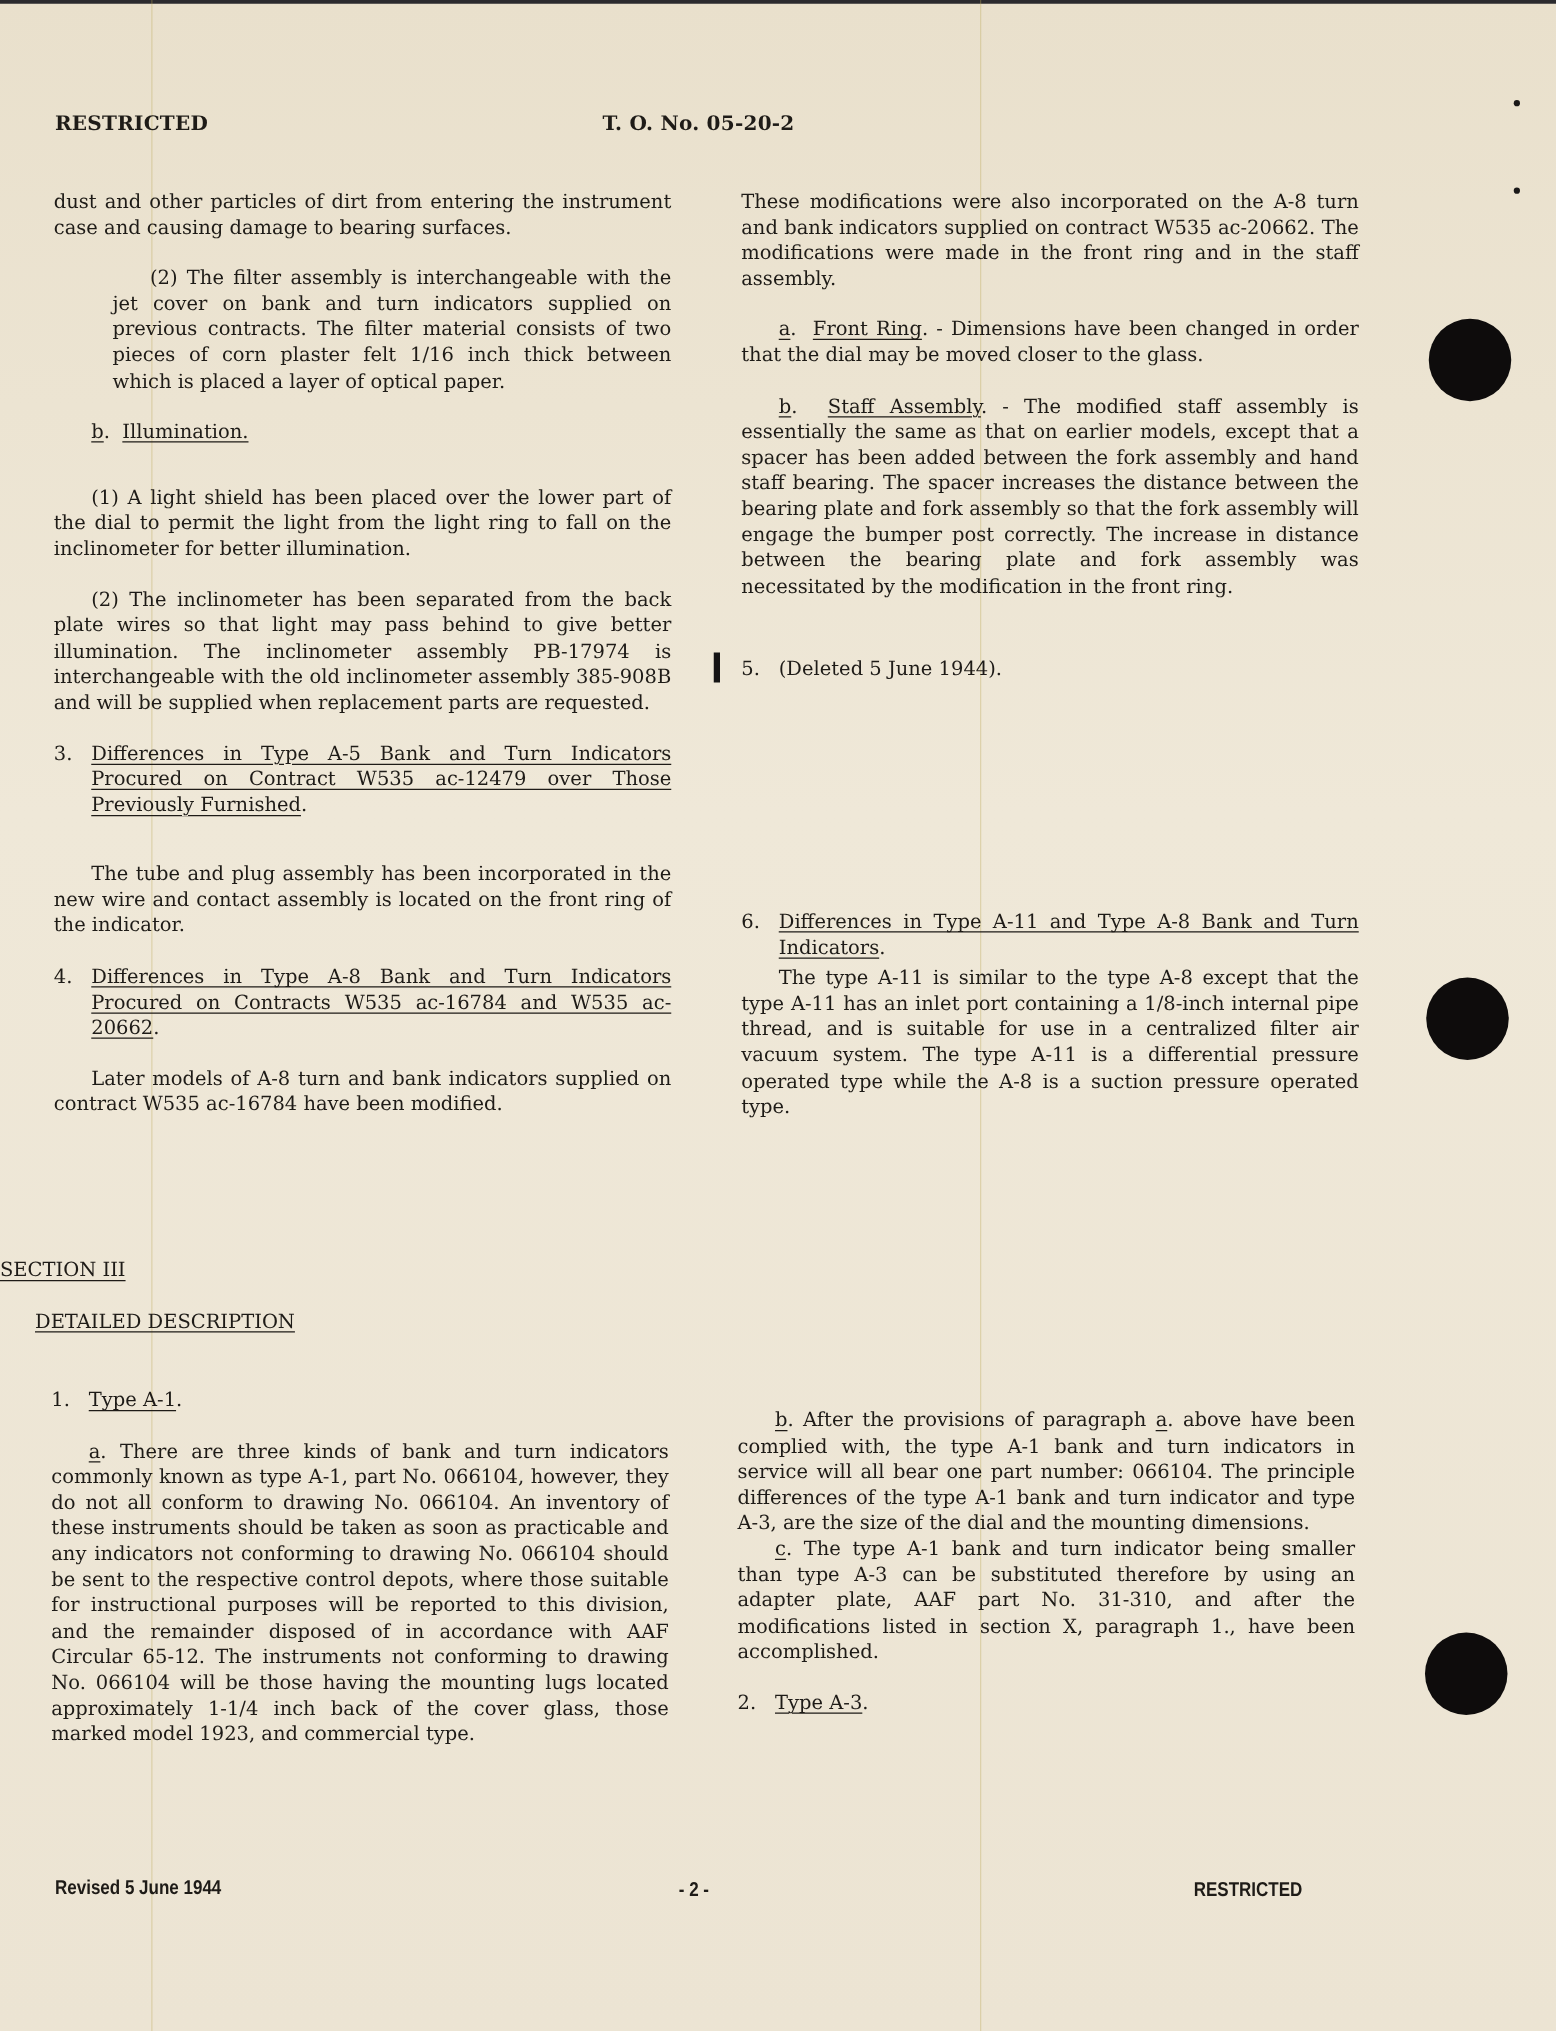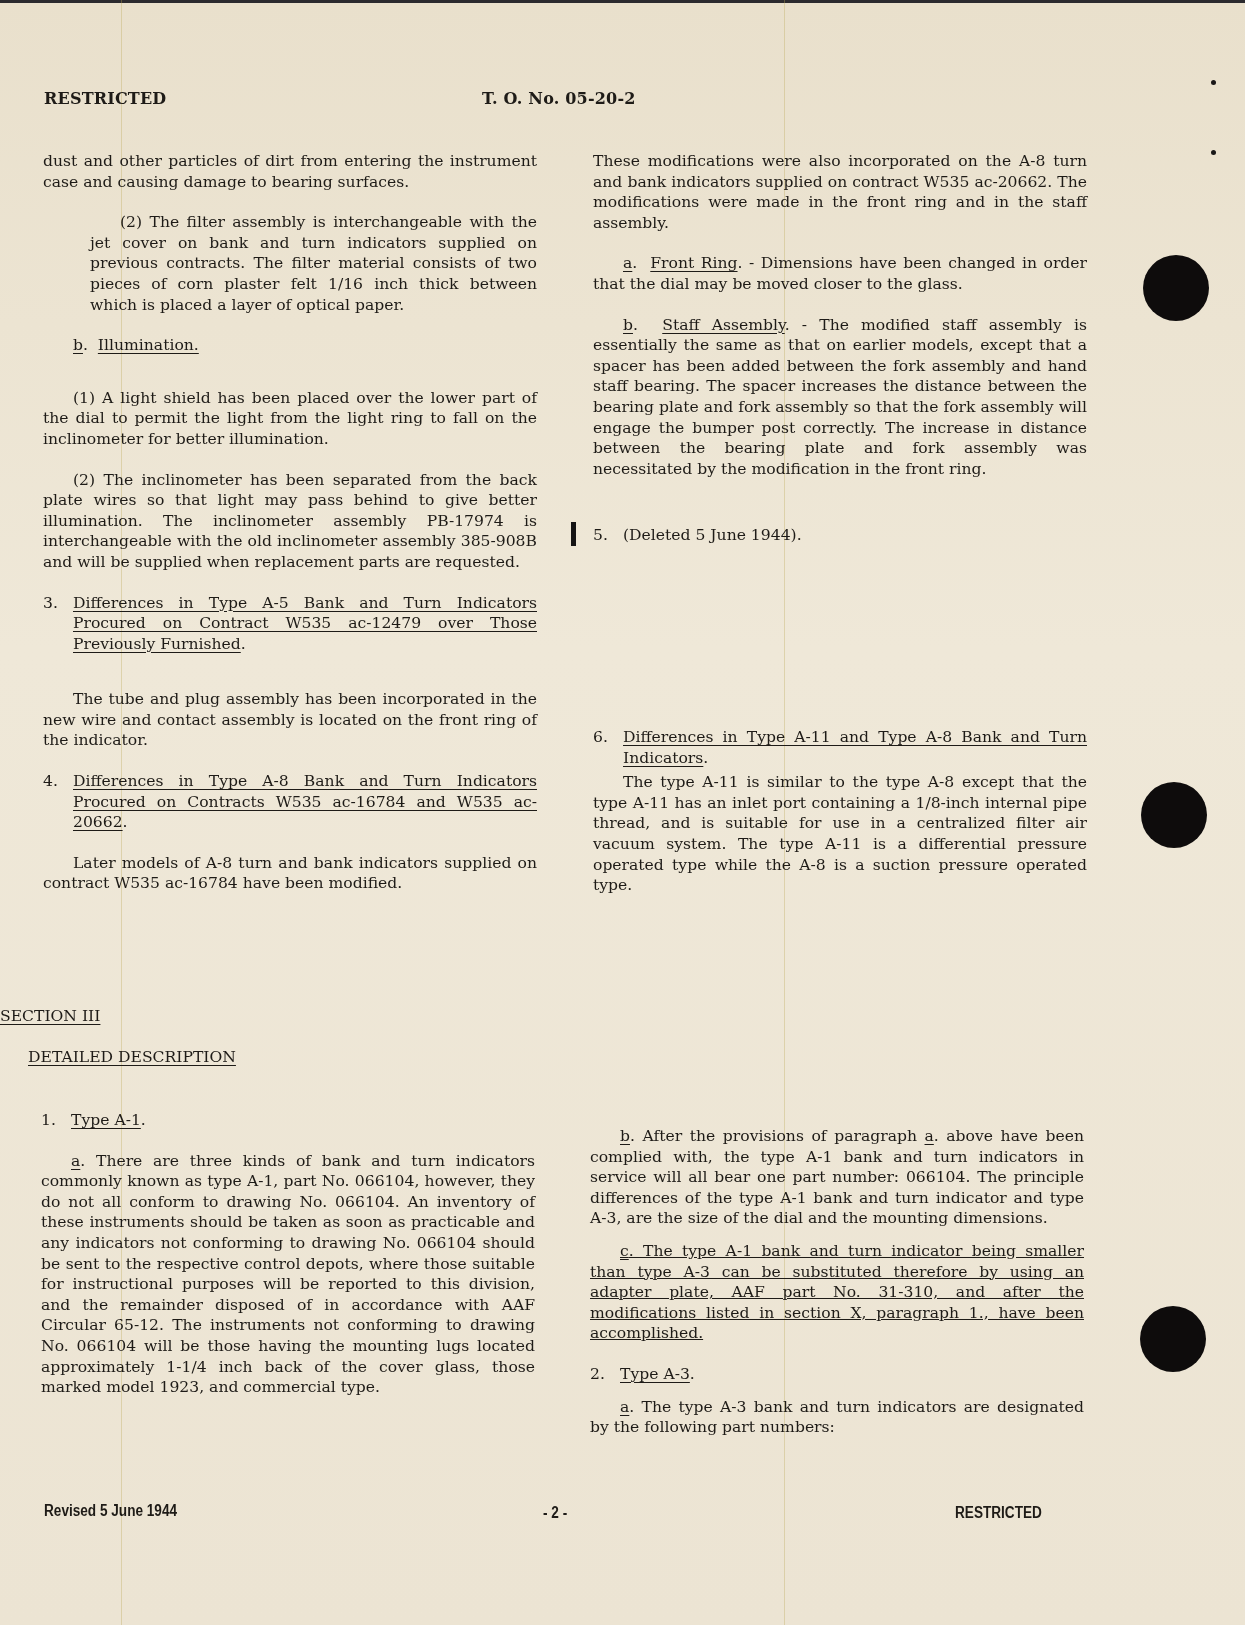--- a/index.html
+++ b/index.html
@@ -85,26 +85,25 @@
 <div class="col" style="left:41px; top:1110px;">
   <div class="num-head">
     <span class="n">1.</span>
     <span class="t"><u>Type A-1</u>.</span>
   </div>
   <p class="ind" style="margin-top:20px;"><u>a</u><span>. There are three kinds of bank and turn indicators commonly known as type A-1, part No. 066104, however, they do not all conform to drawing No. 066104. An inventory of these instruments should be taken as soon as practicable and any indicators not conforming to drawing No. 066104 should be sent to the respective control depots, where those suitable for instructional purposes will be reported to this division, and the remainder disposed of in accordance with AAF Circular 65-12. The instruments not conforming to drawing No. 066104 will be those having the mounting lugs located approximately 1-1/4 inch back of the cover glass, those marked model 1923, and commercial type.</span></p>
 </div>
 
 <div class="col" style="left:590px; top:1126px;">
   <p class="ind"><u>b</u><span>. After the provisions of paragraph </span><u>a</u><span>. above have been complied with, the type A-1 bank and turn indicators in service will all bear one part number: 066104. The principle differences of the type A-1 bank and turn indicator and type A-3, are the size of the dial and the mounting dimensions.</span></p>
-  <p class="ind" style="margin-top:12px;text-decoration:underline;"><u>c</u><span>. The type A-1 bank and turn indicator being smaller than type A-3 can be substituted therefore by using an adapter plate, AAF part No. 31-310, and after the modifications listed in section X, paragraph 1., have been accomplished.</span></p>
+  <p class="ind" style=""><u>c</u><span>. The type A-1 bank and turn indicator being smaller than type A-3 can be substituted therefore by using an adapter plate, AAF part No. 31-310, and after the modifications listed in section X, paragraph 1., have been accomplished.</span></p>
   <div class="num-head" style="margin-top:20px;">
     <span class="n">2.</span>
     <span class="t"><u>Type A-3</u>.</span>
   </div>
-  <p class="ind" style="margin-top:12px;"><u>a</u><span>. The type A-3 bank and turn indicators are designated by the following part numbers:</span></p>
 </div>
 
 <div class="abs footer" style="left:44px; top:1502px;">Revised 5 June 1944</div>
 <div class="abs footer" style="left:543px; top:1504px;">- 2 -</div>
 <div class="abs footer" style="left:955px; top:1504px;">RESTRICTED</div>
 
 <div class="hole" style="left:1143px; top:255px;"></div>
 <div class="hole" style="left:1141px; top:782px;"></div>
 <div class="hole" style="left:1140px; top:1306px;"></div>
 <div class="speck" style="left:1211px; top:80px;"></div>

